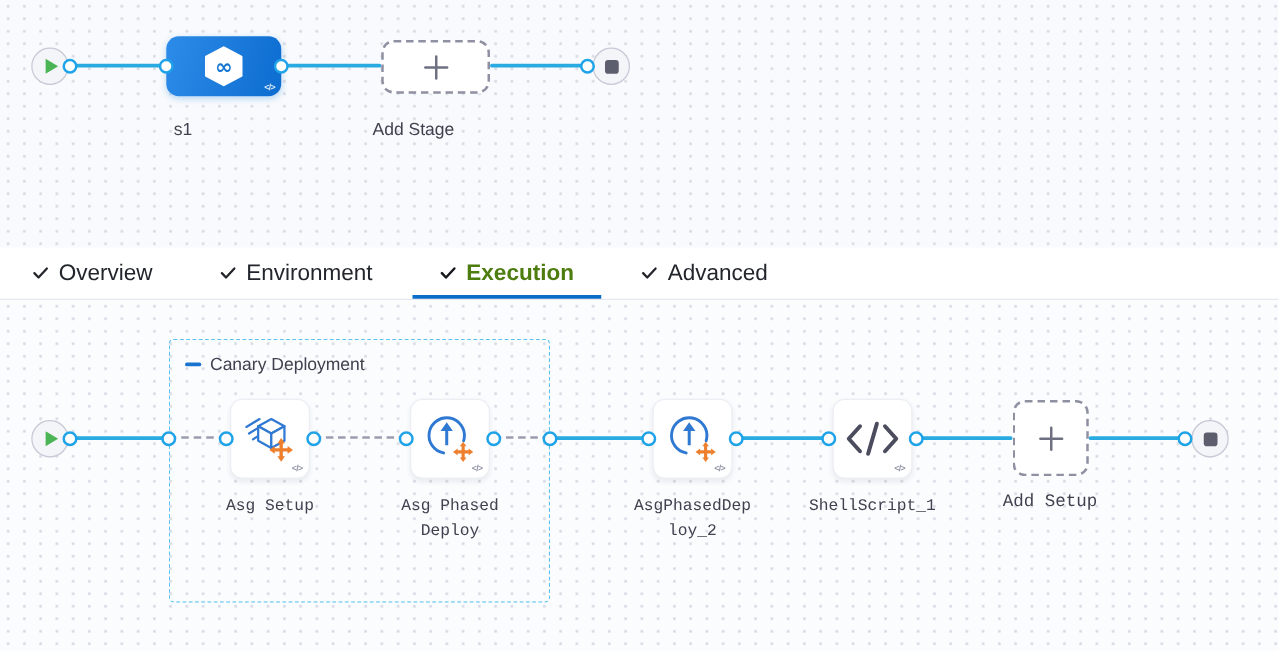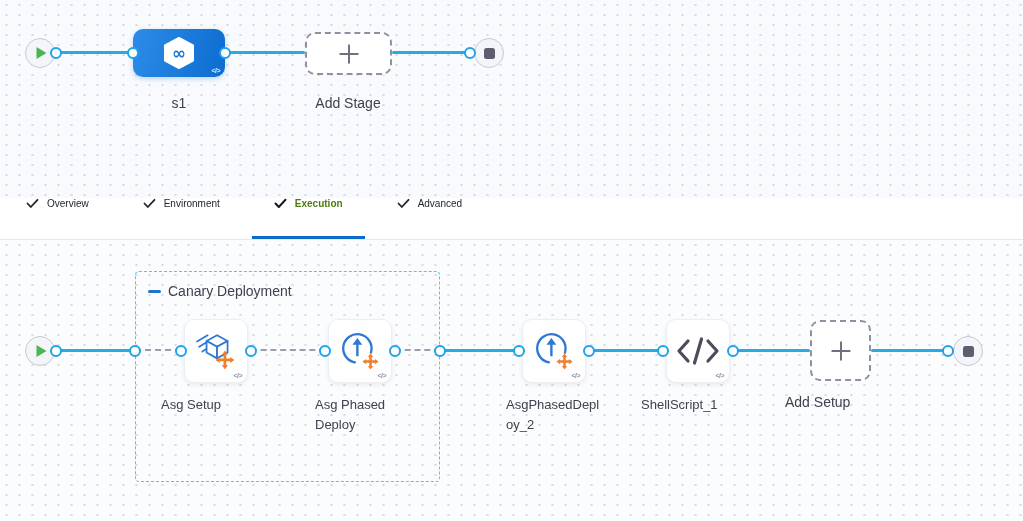--- a/index.html
+++ b/index.html
@@ -10,22 +10,22 @@
   .canvas { position:relative; width:100%;
     background-color:#f8fafd;
     background-image:radial-gradient(circle, #d9dce5 1px, rgba(0,0,0,0) 1.3px);
     background-size:13px 10px; }
   .stage-canvas { height:198px; }
   .step-canvas  { height:281px; background-color:#fbfcfe; }
 
   
   .tabbar { display:flex; align-items:stretch; height:42px; background:#fff;
     border-bottom:1px solid #e7e8ee; padding-left:4px; gap:10px; }
-  .tab { position:relative; display:flex; gap:8px; padding:0 22px;
-    font-size:10px; color:#22252c; cursor:pointer; white-space:nowrap; }
+  .tab { position:relative; display:flex; align-items:center; gap:8px; padding:0 22px;
+    font-size:18px; color:#22252c; cursor:pointer; white-space:nowrap; }
   .tab.active { font-weight:700; color:#4d7c0f; }
   .tab.active::after { content:""; position:absolute; left:0; right:0; bottom:0;
     height:3px; background:#0b6cc8; }
   .tab svg { flex:0 0 auto; }
 
   
   .hline { position:absolute; height:3px; background:#29abe2; border-radius:2px; }
   .dline { position:absolute; height:0; border-top:2.5px dashed #9b9cae; }
   .port { position:absolute; width:12px; height:12px; border:2.5px solid #1fa3e8;
     background:#fff; border-radius:50%; transform:translate(-50%,-50%); z-index:6; }
@@ -48,24 +48,24 @@
 
   .dash-box { position:absolute; background:#fff; border:2px dashed #8f90a2;
     border-radius:10px; display:flex; align-items:center; justify-content:center;
     cursor:pointer; z-index:5; }
 
   .group-box { position:absolute; border:1.5px dashed #57c2f0; border-radius:4px; z-index:2; }
   .group-minus { position:absolute; width:13px; height:3px; border-radius:2px;
     background:#1a73cf; cursor:pointer; }
   .group-title { position:absolute; font-size:14px; color:#3f424e; white-space:nowrap;text-align:right; }
 
-  .node-label { position:absolute; font-size:13px; color:#3f424e; text-align:left;
-    line-height:1.55; z-index:4; }
+  .node-label { position:absolute; font-size:13px; color:#3f424e; text-align:center;
+    line-height:1.55; z-index:4;font-family:Liberation Mono, monospace; }
   .node-label.break { word-break:break-all; }
-  .canvas-label { position:absolute; font-size:14px; color:#3f424e; text-align:center; z-index:4; }
+  .canvas-label { position:absolute; font-size:14px; color:#3f424e; text-align:left; z-index:4; }
 </style>
 </head>
 <body>
 
 <div class="app">
 
   <div class="canvas stage-canvas">
     <div class="hline" style="left:56px;top:51px;width:77px"></div>
     <div class="hline" style="left:225px;top:51px;width:80px"></div>
     <div class="hline" style="left:392px;top:51px;width:78px"></div>

